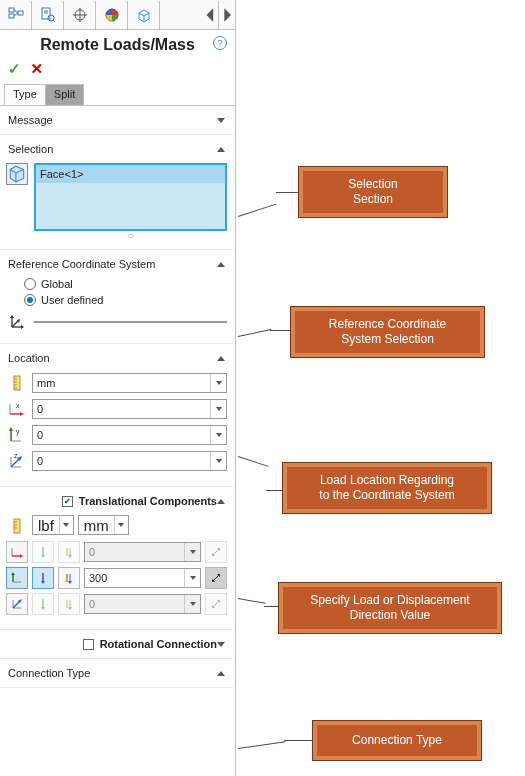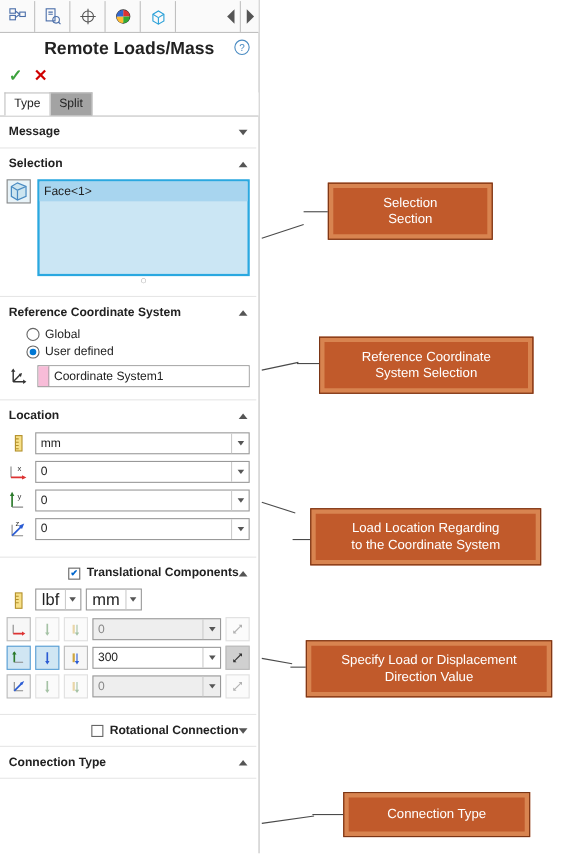--- a/index.html
+++ b/index.html
@@ -118,21 +118,21 @@
   }
   
   .sec {
     border-bottom:1px solid #e6e6e6;
     padding:4px 6px 4px 6px;
   }
   .sec-head {
     display:flex;
     align-items:center;
     justify-content:space-between;
-    font-weight:700;
+    font-weight:400;
     font-size:11px;
     padding:4px 2px;
     cursor:pointer;
   }
   .sec-head.checkable { font-weight:600;justify-content:flex-end; }
   .chev {
     width:0;height:0;
     border-left:4px solid transparent;
     border-right:4px solid transparent;
   }
@@ -156,21 +156,21 @@
   .sel-row { display:flex; gap:6px; align-items:flex-start; }
   .sel-icon {
     width:22px;height:22px;
     border:1px solid #888;
     background:#e8f3f8;
     display:flex;align-items:center;justify-content:center;
     flex:0 0 22px;
   }
   .sel-list {
     flex:1;
-    height:88px;
+    height:68px;
     border:2px solid #2aa8e0;
     background:#cbe6f4;
     display:flex;
     flex-direction:column;
   }
   .sel-item {
     padding:3px 4px;
     background:#a8d5ef;
     font-size:11px;
   }
@@ -428,21 +428,20 @@
                 <line x1="4" y1="14" x2="4" y2="4" stroke="#333" stroke-width="1.3"></line>
                 <line x1="4" y1="14" x2="14" y2="14" stroke="#333" stroke-width="1.3"></line>
                 <line x1="4" y1="14" x2="10" y2="8" stroke="#333" stroke-width="1.3"></line>
                 <polygon points="4,2 2,5 6,5" fill="#333"></polygon>
                 <polygon points="16,14 13,12 13,16" fill="#333"></polygon>
                 <polygon points="12,6 9,7 11,10" fill="#333"></polygon>
               </svg>
           </div>
           <div class="coord-input-wrap">
             <div class="coord-pink"></div>
-            <div class="coord-text">Coordinate System1</div>
           </div>
         </div>
       </div>
     </div>
 
     <div class="sec" id="anchor-location">
       <div class="sec-head">
         <span>Location</span>
         <span class="chev up"></span>
       </div>

